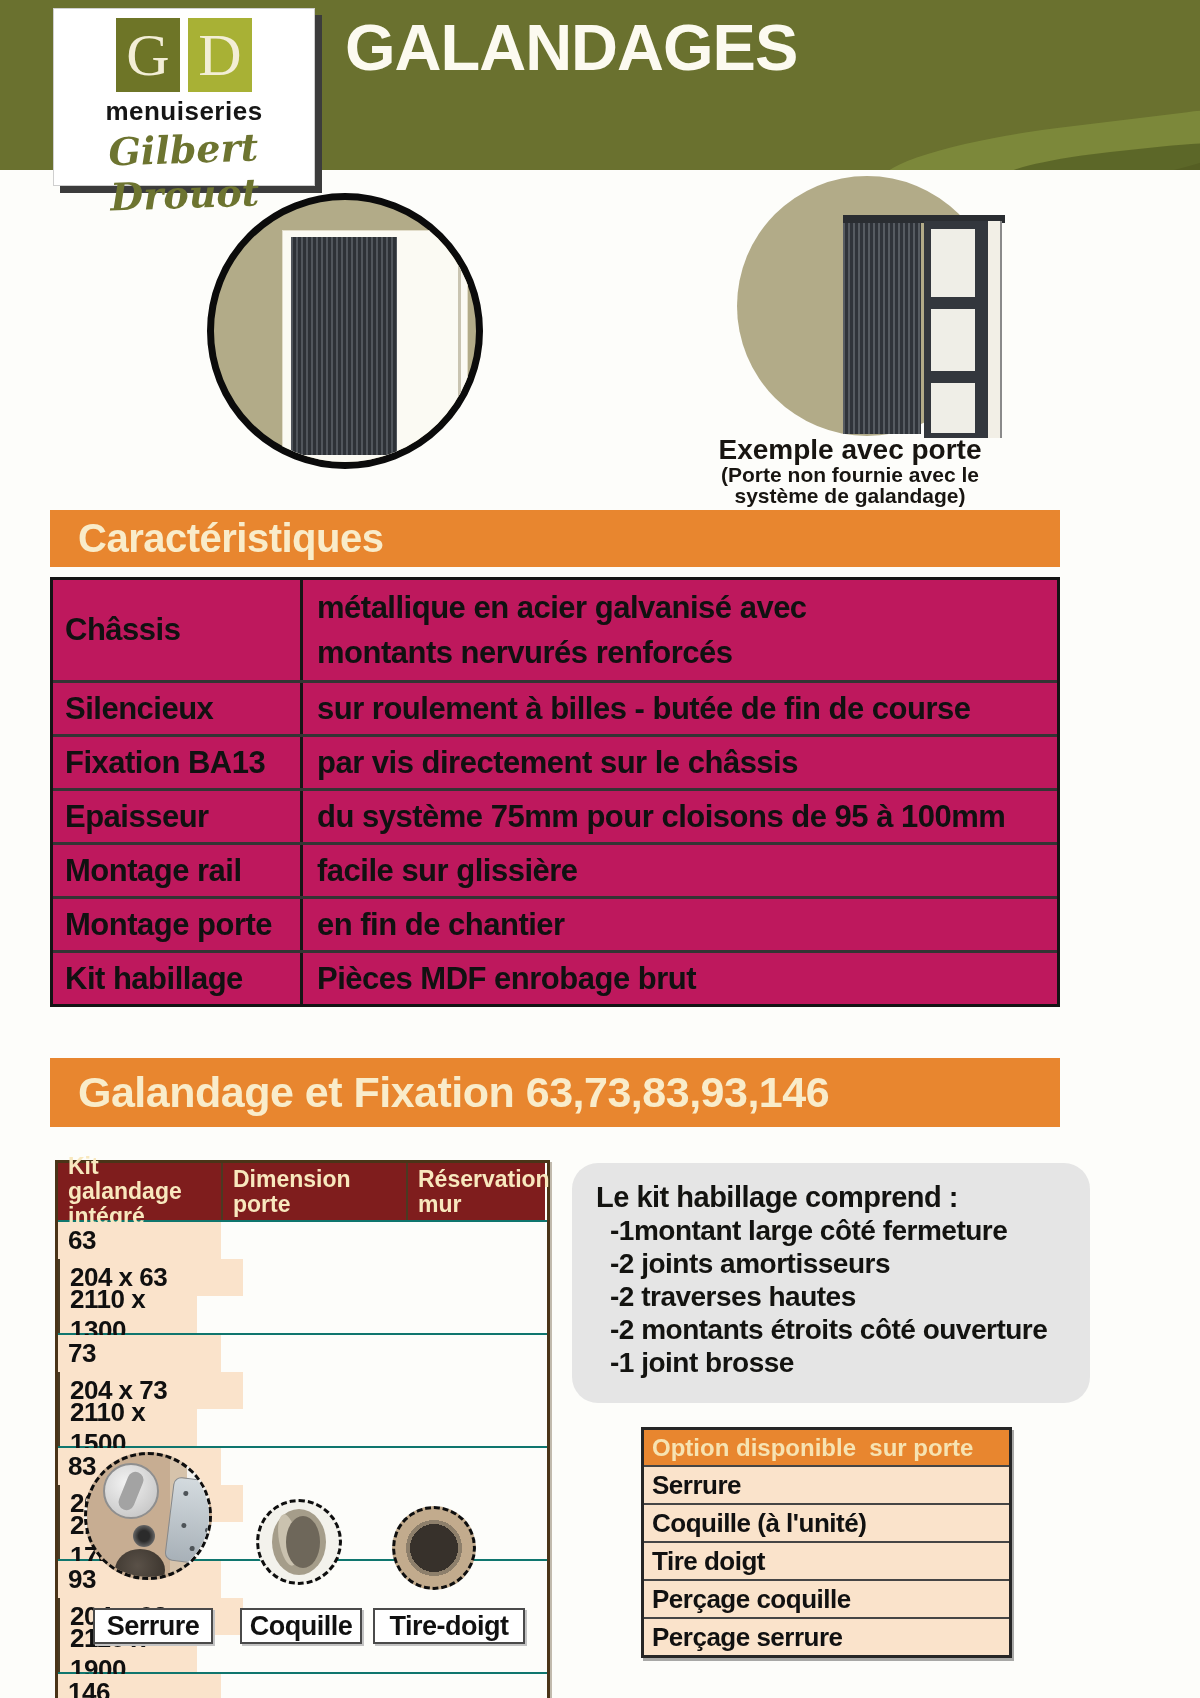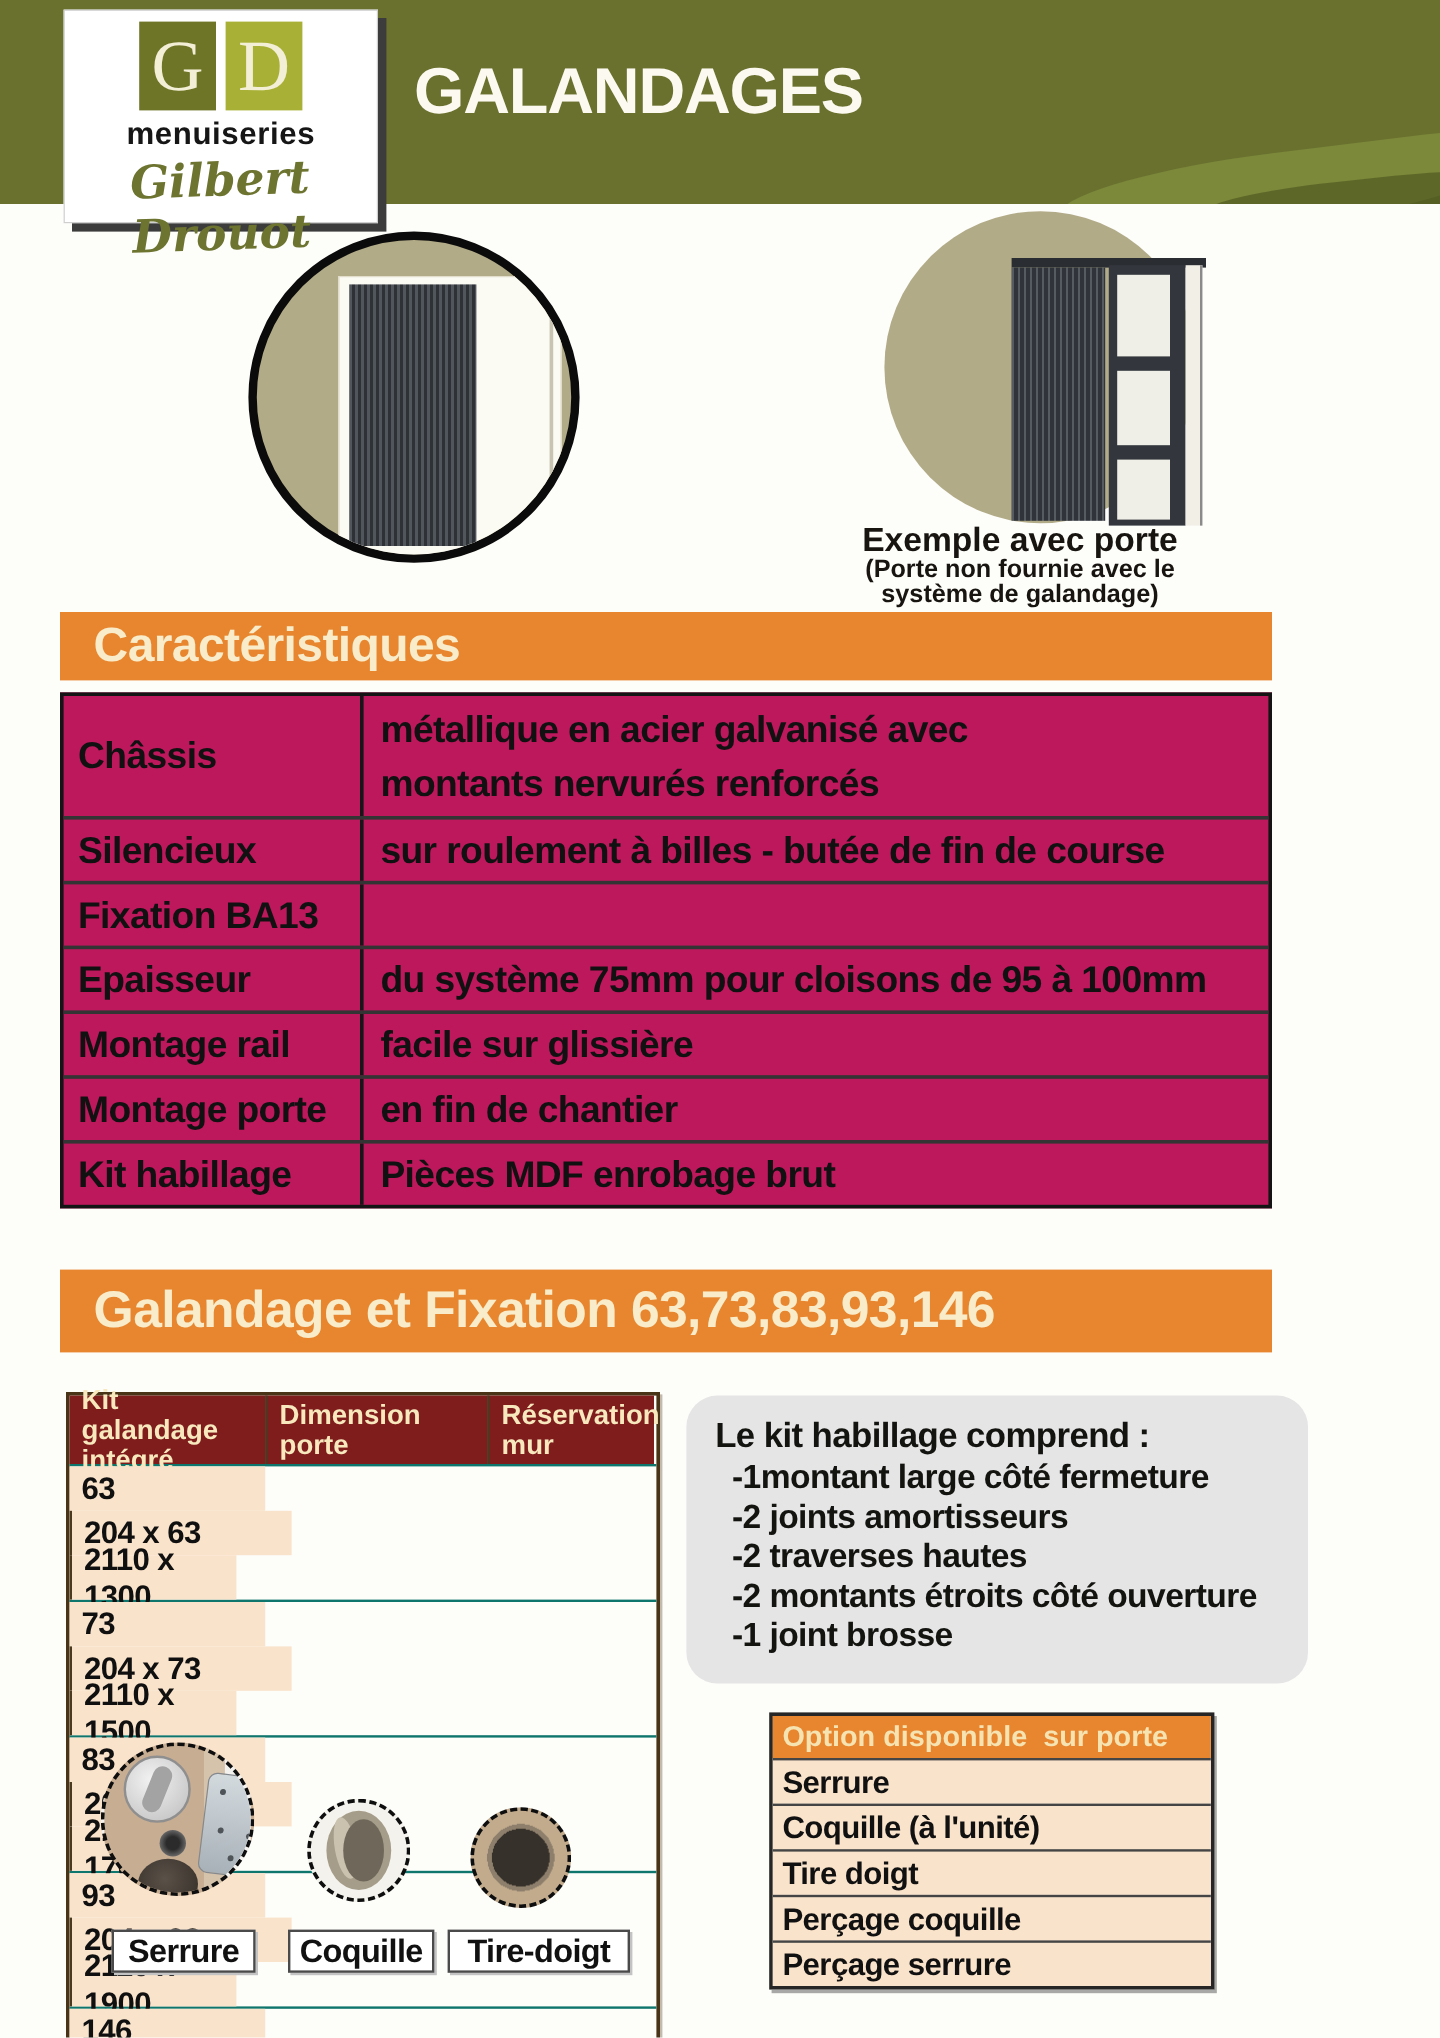--- a/index.html
+++ b/index.html
@@ -19,21 +19,21 @@
   }
   .logo-squares{display:flex;justify-content:center;gap:8px;margin-top:9px;}
   .logo-sq{width:64px;height:74px;display:flex;align-items:center;justify-content:center;
     font-family:"Liberation Serif", serif;font-size:60px;color:#f3eed6;}
   .sq-g{background:#6e7527;}
   .sq-d{background:#a8b135;}
   .logo-menuiseries{font-size:26px;font-weight:700;color:#161616;margin-top:4px;letter-spacing:0.5px;}
   .logo-signature{font-family:"DejaVu Serif", serif;font-style:italic;font-size:38px;color:#6d7430;
     margin-top:0;transform:rotate(-2deg);font-weight:700;}
   .head-titles{position:absolute;left:345px;top:16px;color:#fcfaf0;}
-  .head-title{font-size:54px;font-weight:700;letter-spacing:-1px;line-height:64px;margin-top:28px;}
+  .head-title{font-size:65px;font-weight:700;letter-spacing:-1px;line-height:64px;}
   .head-sub{font-size:35px;font-weight:400;color:#f4f2e2;margin-top:8px;letter-spacing:-0.5px;}
 
   
   .circle1{position:absolute;left:207px;top:193px;width:262px;height:262px;border:7px solid #0b0b0b;
     border-radius:50%;background:#b2ab88;overflow:hidden;}
   .c1-frame{position:absolute;left:68px;top:30px;width:184px;height:232px;background:#fbfaf3;border:1px solid #e2ddca;}
   .c1-door{position:absolute;left:8px;top:6px;width:106px;height:218px;
     background:repeating-linear-gradient(90deg,#51565c 0 2px,#2e3237 2px 5px);}
   .c1-jamb{position:absolute;right:6px;top:6px;width:3px;height:218px;background:#c9c4b1;}
   .circle2{position:absolute;left:737px;top:176px;width:260px;height:260px;border-radius:50%;background:#b2ab88;}
@@ -173,20 +173,21 @@
     <div class="cl">Châssis</div>
     <div class="cv prewrap">métallique en acier galvanisé avec
 montants nervurés renforcés</div>
   </div>
   <div class="cr">
     <div class="cl">Silencieux</div>
     <div class="cv">sur roulement à billes - butée de fin de course</div>
   </div>
   <div class="cr">
     <div class="cl">Fixation BA13</div>
+    <div class="cv">par vis directement sur le châssis</div>
   </div>
   <div class="cr">
     <div class="cl">Epaisseur</div>
     <div class="cv">du système 75mm pour cloisons de 95 à 100mm</div>
   </div>
   <div class="cr">
     <div class="cl">Montage rail</div>
     <div class="cv">facile sur glissière</div>
   </div>
   <div class="cr">

